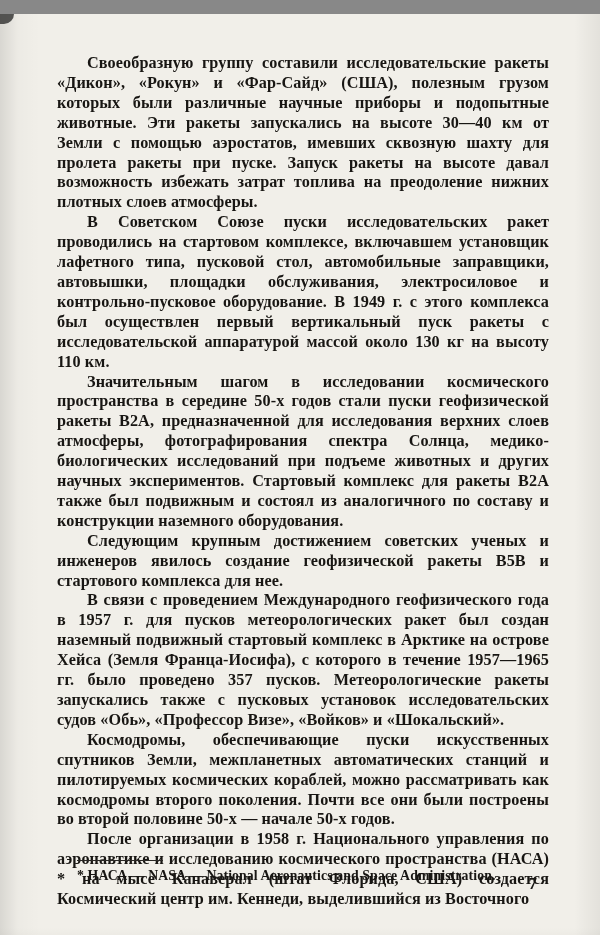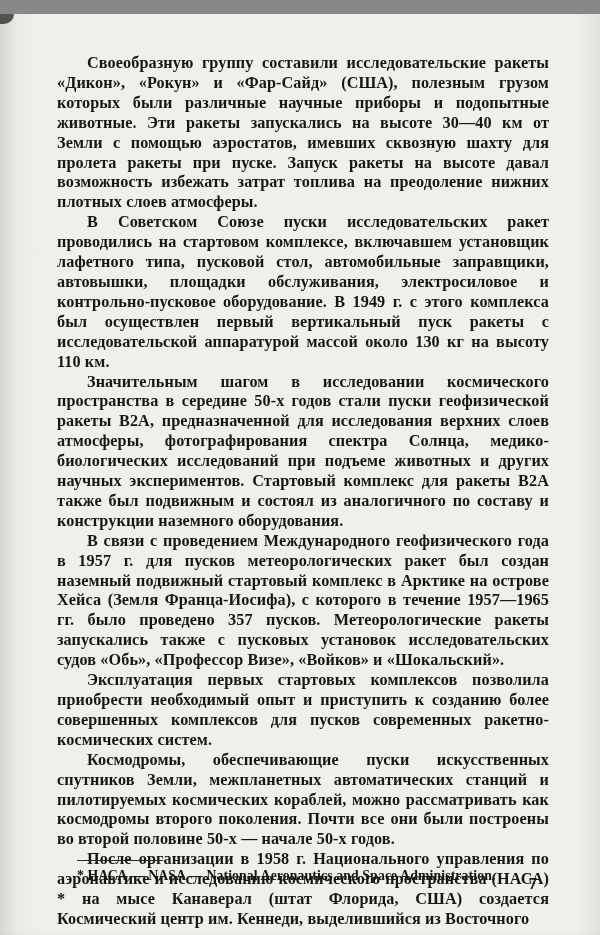--- a/index.html
+++ b/index.html
@@ -77,22 +77,22 @@
 </head>
 <body>
 
 <div class="page">
   <div class="scan-mark"></div>
 
   <div class="text-block">
     <p>Своеобразную группу составили исследовательские ракеты «Дикон», «Рокун» и «Фар-Сайд» (США), полезным грузом которых были различные научные приборы и подопытные животные. Эти ракеты запускались на высоте 30—40 км от Земли с помощью аэростатов, имевших сквозную шахту для пролета ракеты при пуске. Запуск ракеты на высоте давал возможность избежать затрат топлива на преодоление нижних плотных слоев атмосферы.</p>
     <p>В Советском Союзе пуски исследовательских ракет проводились на стартовом комплексе, включавшем установщик лафетного типа, пусковой стол, автомобильные заправщики, автовышки, площадки обслуживания, электросиловое и контрольно-пусковое оборудование. В 1949 г. с этого комплекса был осуществлен первый вертикальный пуск ракеты с исследовательской аппаратурой массой около 130 кг на высоту 110 км.</p>
     <p>Значительным шагом в исследовании космического пространства в середине 50-х годов стали пуски геофизической ракеты В2А, предназначенной для исследования верхних слоев атмосферы, фотографирования спектра Солнца, медико-биологических исследований при подъеме животных и других научных экспериментов. Стартовый комплекс для ракеты В2А также был подвижным и состоял из аналогичного по составу и конструкции наземного оборудования.</p>
+    <p>Следующим крупным достижением советских ученых и инженеров явилось создание геофизической ракеты В5В и стартового комплекса для нее.</p>
     <p>В связи с проведением Международного геофизического года в 1957 г. для пусков метеорологических ракет был создан наземный подвижный стартовый комплекс в Арктике на острове Хейса (Земля Франца-Иосифа), с которого в течение 1957—1965 гг. было проведено 357 пусков. Метеорологические ракеты запускались также с пусковых установок исследовательских судов «Обь», «Профессор Визе», «Войков» и «Шокальский».</p>
-    <p>Эксплуатация первых стартовых комплексов позволила приобрести необходимый опыт и приступить к созданию более совершенных комплексов для пусков современных ракетно-космических систем.</p>
     <p>Космодромы, обеспечивающие пуски искусственных спутников Земли, межпланетных автоматических станций и пилотируемых космических кораблей, можно рассматривать как космодромы второго поколения. Почти все они были построены во второй половине 50-х — начале 50-х годов.</p>
     <p>После организации в 1958 г. Национального управления по аэронавтике и исследованию космического пространства (НАСА) * на мысе Канаверал (штат Флорида, США) создается Космический центр им. Кеннеди, выделившийся из Восточного</p>
   </div>
 
   <div class="footer-area">
     <div class="footnote-rule"></div>
     <div class="footnote-text">* НАСА — NASA — National Aeronautics and Space Administration.</div>
     <div class="page-number">7</div>
   </div>
 </div>

